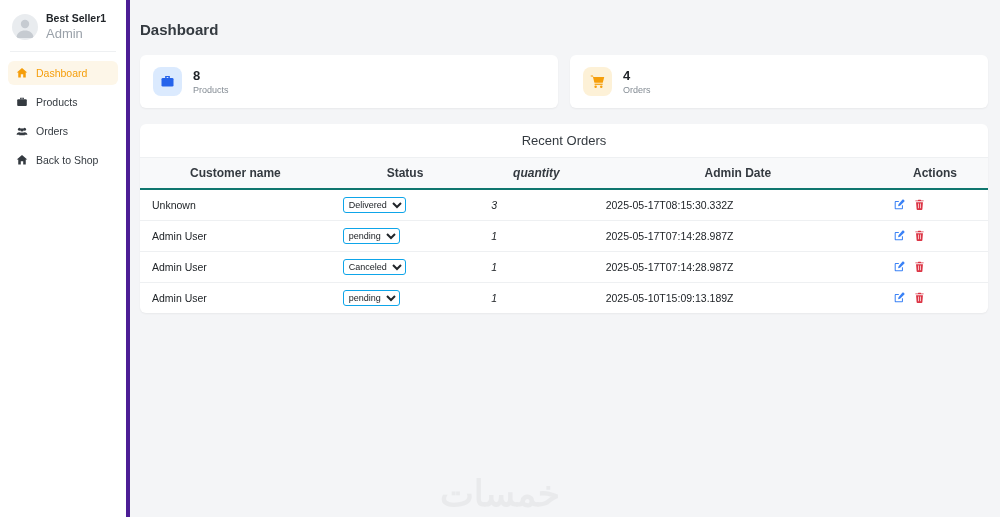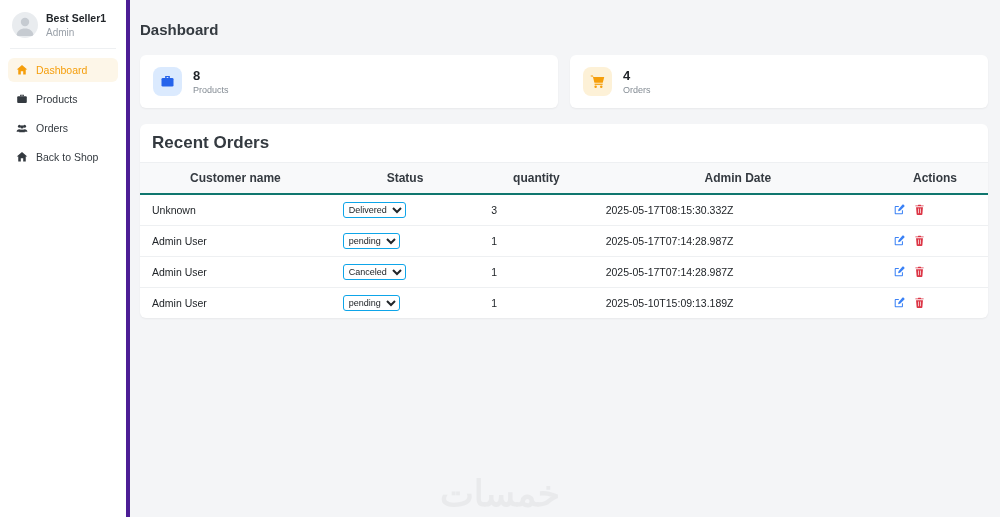--- a/index.html
+++ b/index.html
@@ -15,21 +15,21 @@
     position:absolute; left:0; top:0; bottom:0; width:130px;
     background:#ffffff; border-right:4px solid #4c1d95;
     padding:12px 8px 0 8px;
   }
   .user-block { display:flex; align-items:center; gap:8px; padding:0 2px 10px 4px; }
   .avatar {
     width:26px; height:26px; border-radius:50%; background:#e9ecef;
     display:flex; align-items:center; justify-content:center; overflow:hidden; flex:0 0 auto;
   }
   .user-name { font-size:10.5px; font-weight:bold; color:#212529; line-height:1.25; }
-  .user-role { font-size:10px; color:#9aa1a9; margin-top:1px; }
+  .user-role { font-size:13px; color:#9aa1a9; margin-top:1px; }
   .divider { border-top:1px solid #eef0f2; margin:0 2px 9px 2px; }
   .nav-item {
     display:flex; align-items:center; gap:8px;
     padding:6px 8px; margin-bottom:5px;
     border-radius:6px; font-size:10.5px; color:#343a40; cursor:pointer;
   }
   .nav-item .ic { display:flex; width:12px; height:12px; align-items:center; justify-content:center; }
   .nav-item svg { width:12px; height:12px; fill:#343a40; }
   .nav-item.active { background:#fdf6e8; color:#f59e0b; }
   .nav-item.active svg { fill:#f59e0b; }
@@ -48,36 +48,36 @@
   }
   .stat-icon svg { width:15px; height:15px; }
   .stat-value { font-size:13px; font-weight:bold; color:#212529; line-height:1.2; }
   .stat-label { font-size:9px; color:#848c94; margin-top:2px; }
   
   .orders-card {
     margin-top:16px; background:#ffffff; border-radius:6px;
     box-shadow:0 1px 2px rgba(0,0,0,0.05); overflow:hidden;
   }
   .card-title {
-    font-size:17px; font-weight:bold; color:#343a40;
-    padding:9px 12px; border-bottom:1px solid #eef0f2;
+    font-size:13px; font-weight:normal; color:#343a40;
+    padding:9px 12px; border-bottom:1px solid #eef0f2;text-align:center;
   }
   table { width:100%; border-collapse:collapse; table-layout:fixed; }
   thead th {
     background:#f8f9fa; text-align:center; font-size:12px; font-weight:bold;
     color:#343a40; padding:8px 12px; border-bottom:2px solid #0f766e;
   }
   tbody td {
     font-size:10.5px; color:#212529; padding:7px 12px;
     border-bottom:1px solid #eef0f2; vertical-align:middle;
   }
   tbody tr:last-child td { border-bottom:none; }
   th.col-customer, td.col-customer { width:22.5%; }
   th.col-status,   td.col-status   { width:17.5%; }
-  th.col-qty,      td.col-qty      { width:13.5%; }
+  th.col-qty,      td.col-qty      { width:13.5%;font-style:italic; }
   th.col-date,     td.col-date     { width:34%; }
   th.col-actions,  td.col-actions  { width:12.5%; }
   .status-select {
     font-family:"Liberation Sans", sans-serif;
     font-size:9px; padding:1px 1px; min-width:50px; height:16px;
     border:1px solid #0ea5e9; border-radius:3px; background:#ffffff; color:#212529;
   }
   .action-btn { background:none; border:none; padding:0; cursor:pointer; margin-right:9px; }
   .action-btn svg { width:11px; height:11px; display:block; }
   .edit-btn svg { fill:#3b82f6; }

